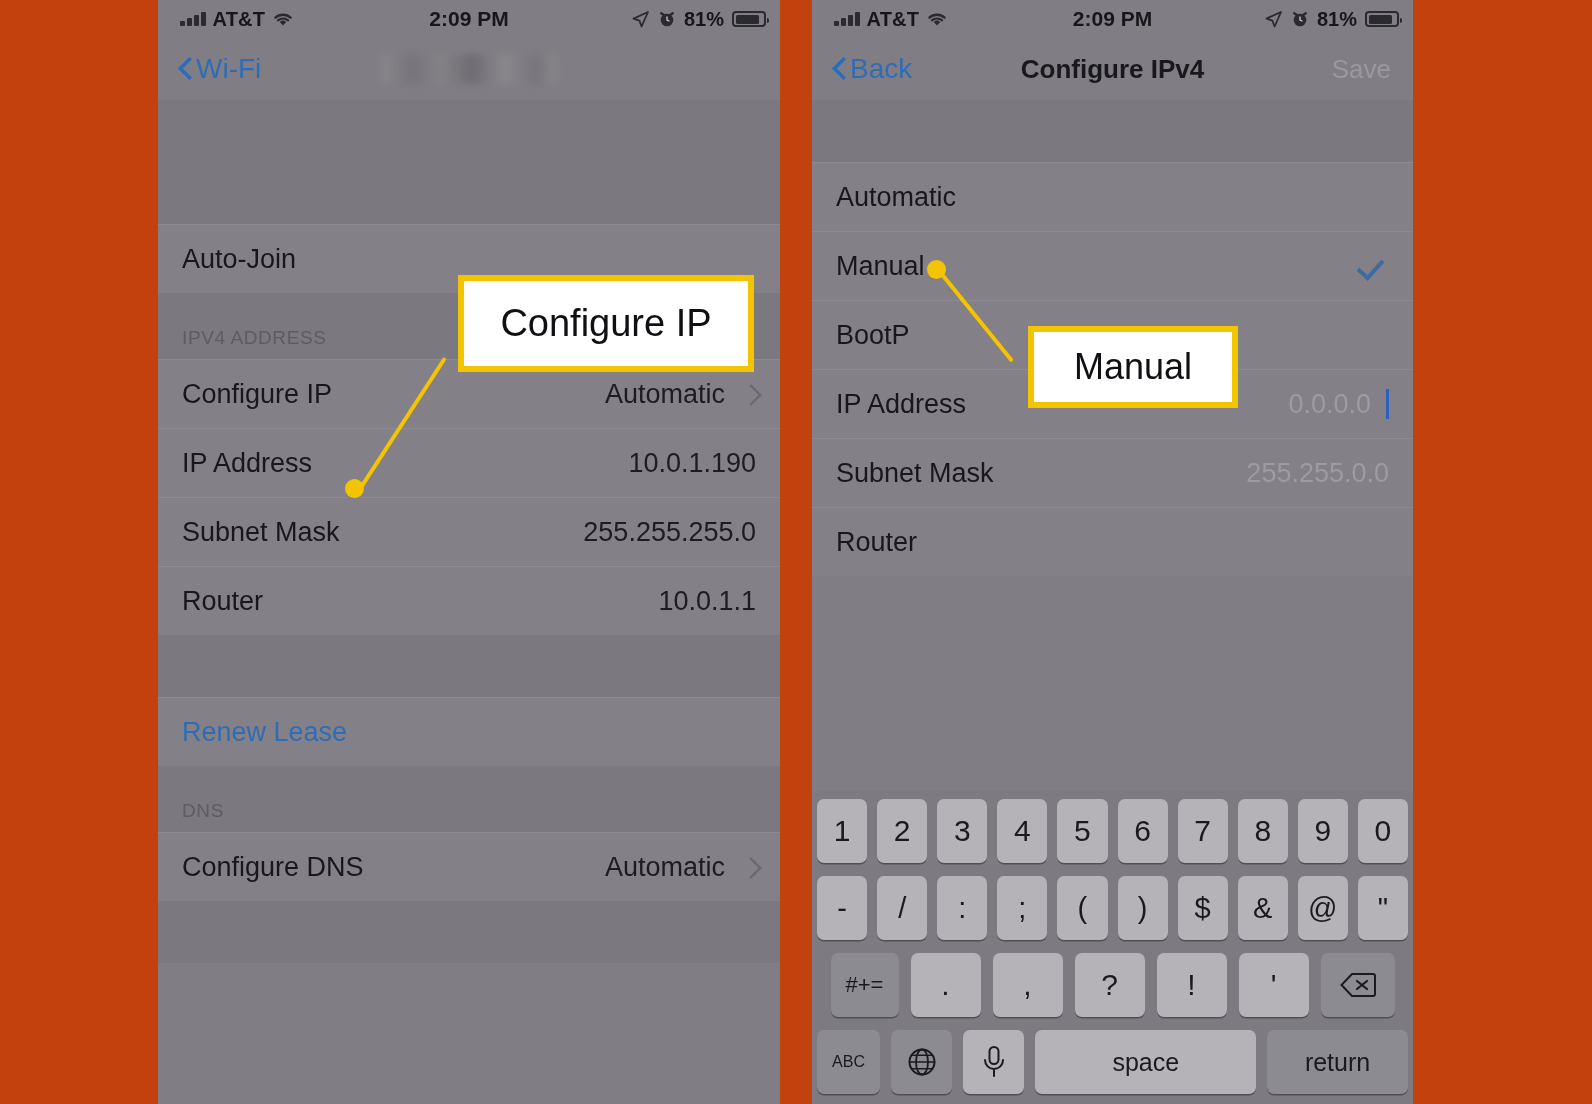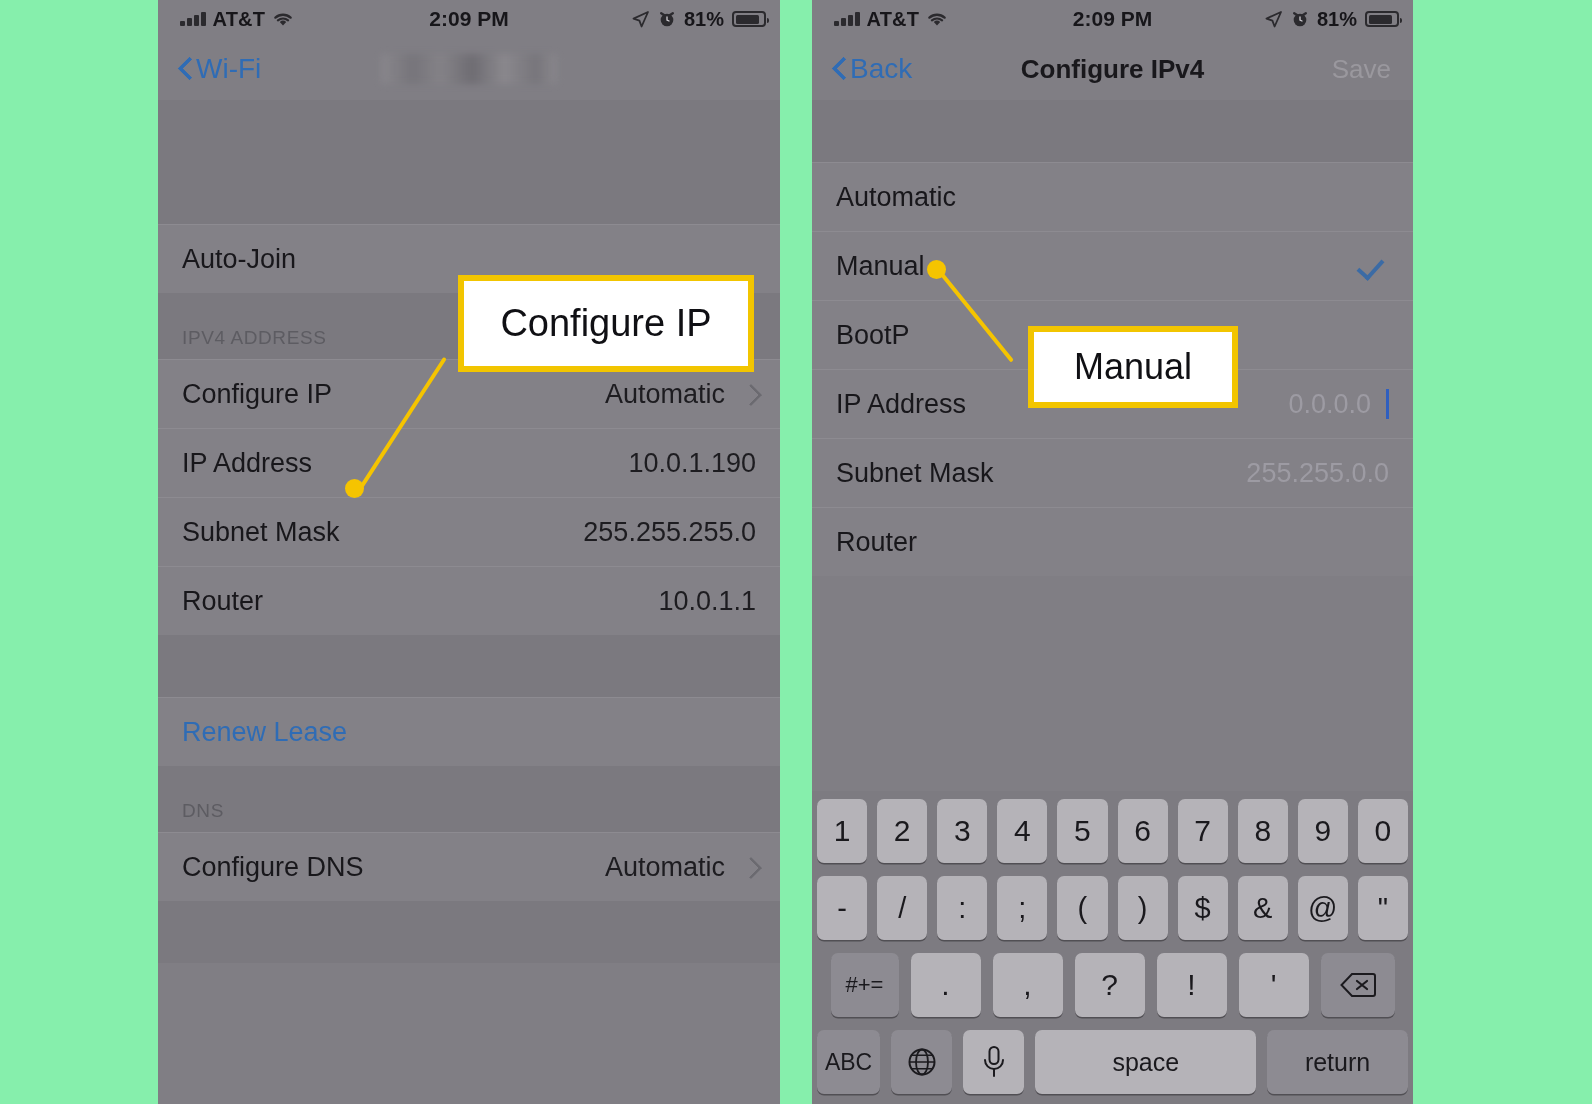--- a/index.html
+++ b/index.html
@@ -2,21 +2,21 @@
 <html><head>
 <meta charset="utf-8">
 <style>
   * { box-sizing: border-box; margin: 0; padding: 0; }
   html, body {
     width: 1592px; height: 1104px;
     background: #232024;
     font-family: "Liberation Sans", sans-serif;
     overflow: hidden;
   }
-  #root { position: relative; width: 1592px; height: 1104px; background: #86efac; }
+  #root { position: relative; width: 1592px; height: 1104px; background: #c2410c; }
 
   
   .phone {
     position: absolute; top: 0; height: 1104px;
     background: #807e84;
     overflow: hidden;
   }
   #phone-left  { left: 158px; width: 622px; }
   #phone-right { left: 812px; width: 601px; }
 
@@ -126,21 +126,21 @@
     background: #b5b3b8; border-radius: 7px; color: #1a191d;
     display:flex; align-items:center; justify-content:center;
     font-size: 30px; height: 64px; width: 51px;
     box-shadow: 0 1.5px 0 rgba(45,43,48,.55);
   }
   .key.sym { font-size: 29px; }
   .key.dark { background: #8d8b92; }
   .key.wide-fn { width: 68px; font-size: 22px; }
   .key.space { width: 238px; font-size: 25px; }
   .key.ret   { width: 152px; font-size: 25px; }
-  .key.abc   { width: 68px; font-size: 23px; }
+  .key.abc   { width: 68px; font-size: 16px; }
   .key.globe { width: 66px; }
   .key.mic   { width: 66px; }
   .key.del   { width: 74px; }
   .kb-row.r3 { gap: 12px; }
   .kb-row.r4 { gap: 11px; }
 
   
   .callout {
     position: absolute; background: #ffffff;
     border: 6px solid #f2c500;

